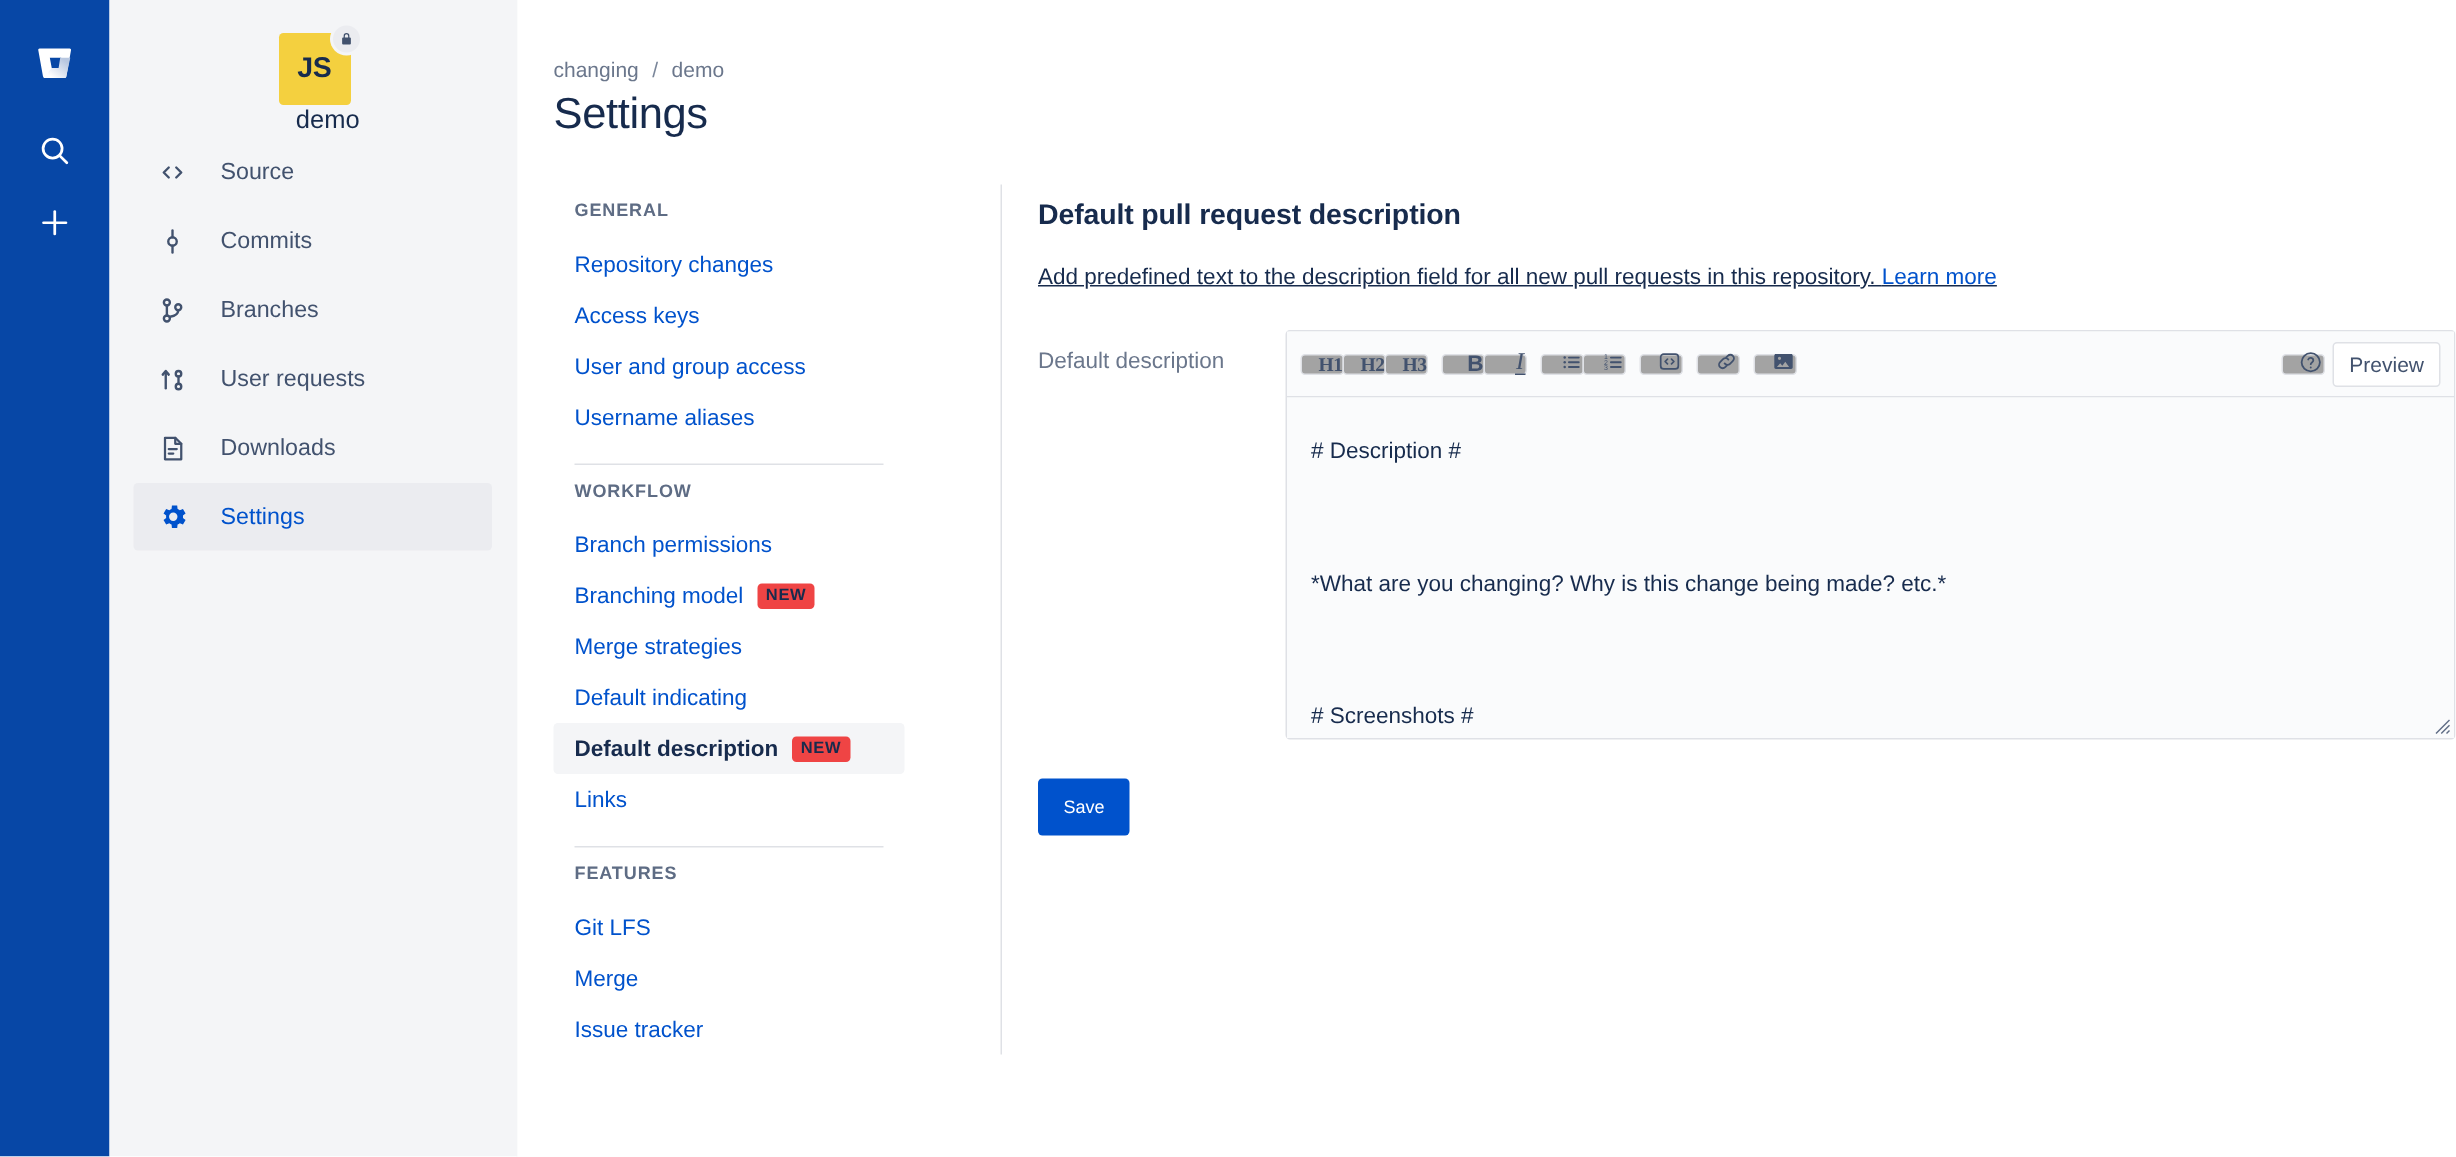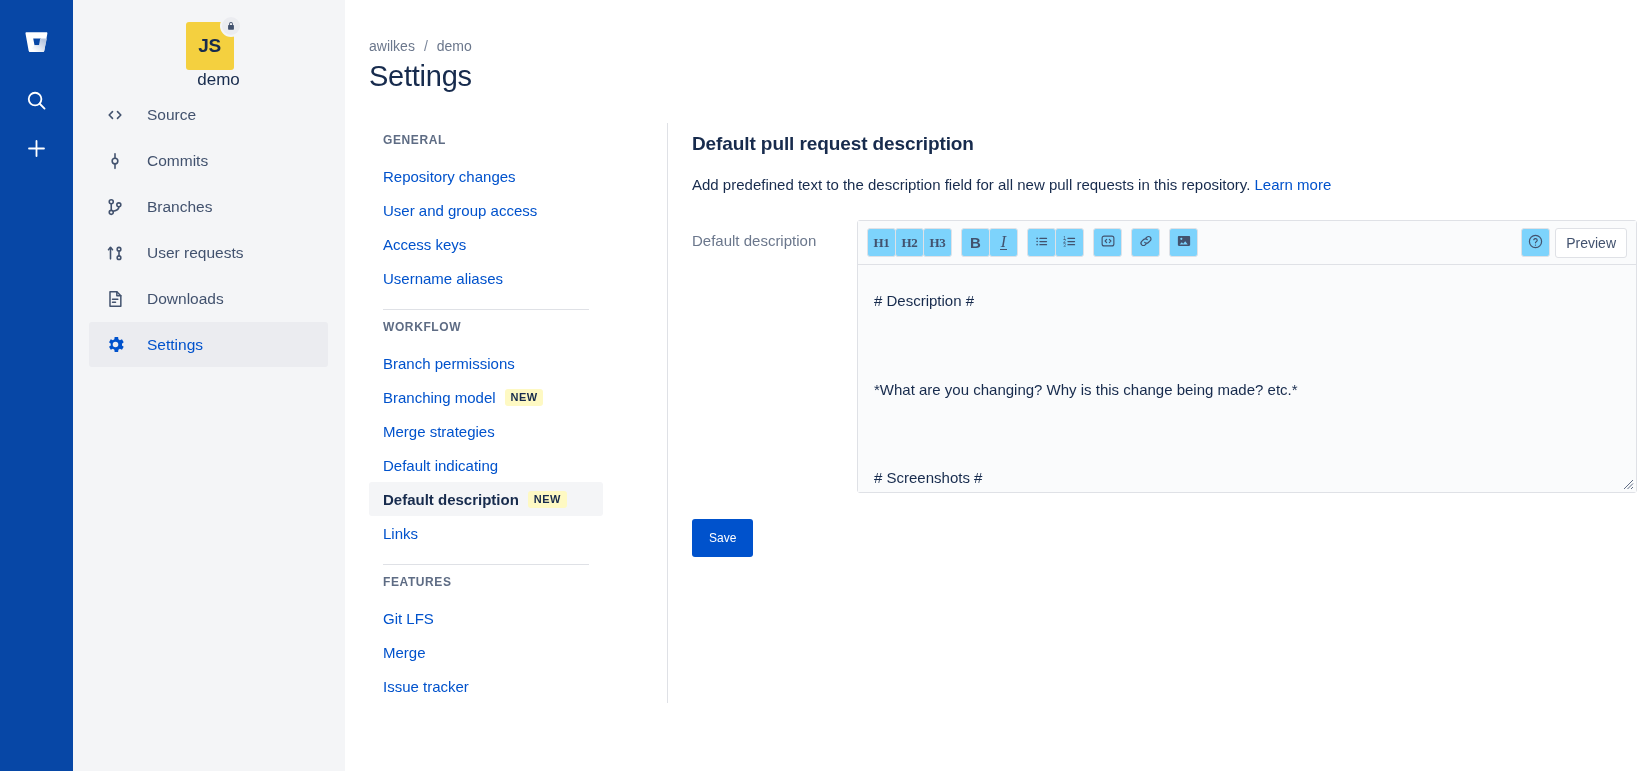--- a/index.html
+++ b/index.html
@@ -155,21 +155,21 @@
     cursor: pointer;
     margin-bottom: 0;
   }
   .snav-item.active {
     background: #F4F5F7;
     color: #172B4D;
     font-weight: bold;
   }
   .badge-new {
     display: inline-block;
-    background: #fef9c3;
+    background: #ef4444;
     color: #172B4D;
     font-size: 11px;
     font-weight: bold;
     letter-spacing: 0.4px;
     border-radius: 3px;
     padding: 2px 6px 2px 6px;
     margin-left: 9px;
     line-height: 13px;
   }
   .snav-divider {
@@ -190,20 +190,21 @@
     font-weight: bold;
     color: #172B4D;
     margin: 10px 0 0 0;
     letter-spacing: -0.1px;
   }
   .panel-desc {
     font-size: 15px;
     color: #172B4D;
     margin: 19px 16px 0 0;
     line-height: 1.4;
+    text-decoration: underline;
   }
   .panel-desc a { color: #0052CC; text-decoration: none; cursor: pointer; }
 
   .field-row {
     display: flex;
     margin-top: 25px;
     align-items: flex-start;
   }
   .field-label {
     width: 165px;
@@ -227,25 +228,25 @@
     padding: 0 9px;
     background: #FAFBFC;
     border-bottom: 1px solid #DFE1E6;
   }
   .tb-group {
     display: flex;
     align-items: center;
     margin-right: 9px;
   }
   .tb-btn {
-    width: 29px; height: 29px;
-    background: #7dd3fc;
+    width: 29px; height: 14px;
+    background: #a3a3a3;
     border: 1px solid #DFE1E6;
     border-radius: 3px;
-    display: flex; align-items: center; justify-content: center;
+    display: flex; align-items: center; justify-content: flex-end;
     cursor: pointer;
     margin-right: -1px;
     color: #42526E;
     font-size: 13px;
   }
   .tb-btn:first-child { border-top-left-radius: 3px; border-bottom-left-radius: 3px; }
   .tb-group .tb-btn:last-child { margin-right: 0; }
   .tb-btn .h-lbl {
     font-family: "Liberation Serif", serif;
     font-weight: bold;
@@ -418,40 +419,40 @@
           </svg>
         </span>
         <span class="nav-label">Settings</span>
       </li>
     </ul>
   </div>
 
   <div class="main">
 
     <div class="breadcrumb">
-      <a>awilkes</a>
+      <a>changing</a>
       <span class="sep">/</span>
       <a>demo</a>
     </div>
 
     <h1 class="page-title">Settings</h1>
 
     <div class="settings-body">
 
       <nav class="settings-nav">
 
         <div class="sec-title">GENERAL</div>
         <div class="snav-item">
           <span>Repository changes</span>
         </div>
         <div class="snav-item">
+          <span>Access keys</span>
+        </div>
+        <div class="snav-item">
           <span>User and group access</span>
-        </div>
-        <div class="snav-item">
-          <span>Access keys</span>
         </div>
         <div class="snav-item">
           <span>Username aliases</span>
         </div>
 
         <div class="snav-divider"></div>
 
         <div class="sec-title">WORKFLOW</div>
         <div class="snav-item">
           <span>Branch permissions</span>

